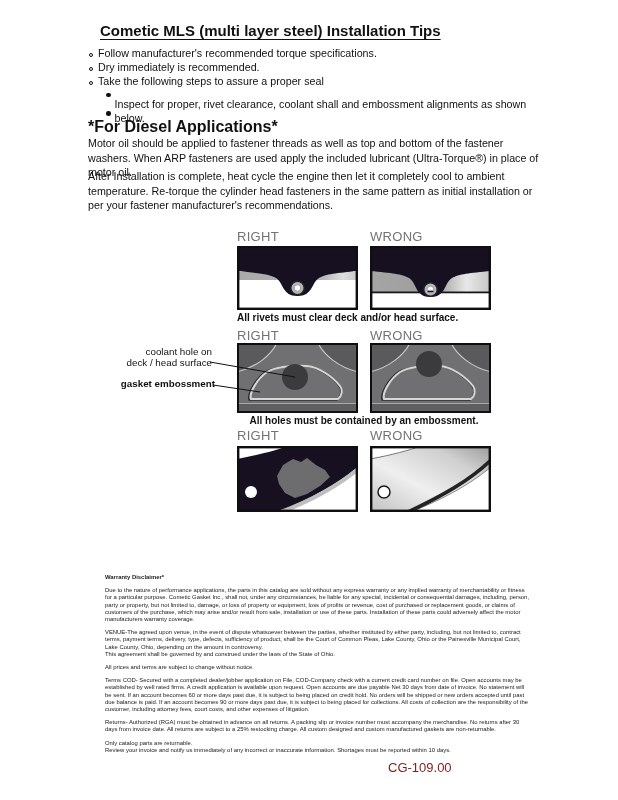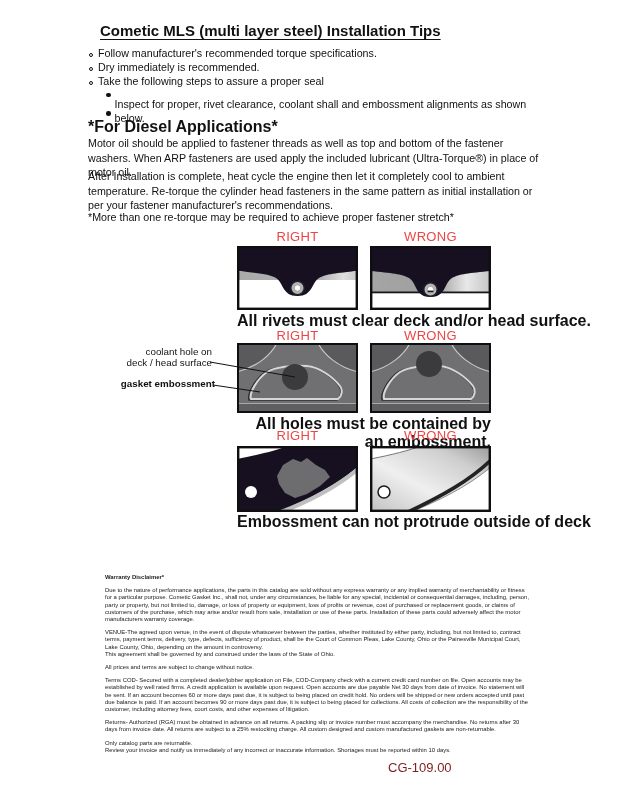--- a/index.html
+++ b/index.html
@@ -13,24 +13,24 @@
   .bullets { position:absolute; left:89px; top:46px; width:460px; font-size:10.7px; line-height:14px; }
   .b-row { display:flex; align-items:center; }
   .b-dot { width:4px; height:4px; border:1px solid #111; border-radius:50%; margin:4.5px 5px 0 0; flex:0 0 auto; }
   .b-sub { margin-left:17px; }
   .b-fill { width:4.5px; height:4.5px; background:#111; border-radius:50%; margin:4.5px 4px 0 0; flex:0 0 auto; }
 
   .h-diesel { position:absolute; left:88px; top:118px; font-size:16px; font-weight:bold; }
   .para { position:absolute; left:88px; width:455px; font-size:10.7px; line-height:14.5px; }
   .p1 { top:136px; } .p2 { top:169px; } .note { top:210px; }
 
-  .rw-label { position:absolute; width:121px; text-align:center; font-size:13px; letter-spacing:.3px; color:#ef4444; }
+  .rw-label { position:absolute; width:121px; text-align:left; font-size:13px; letter-spacing:.3px; color:#737373; }
   .col-l { left:237px; } .col-r { left:370px; }
   .dbox { position:absolute; width:121px; display:block; }
-  .cap { position:absolute; font-size:16px; font-weight:bold; color:#111; }
+  .cap { position:absolute; font-size:10px; font-weight:bold; color:#111; }
 
   .ann { position:absolute; text-align:right; font-size:9.8px; line-height:11px; color:#111; }
   .ann1 { left:100px; top:346px; width:112px; }
   .ann2 { left:100px; top:378px; width:115px;font-weight:bold; }
   .leader { position:absolute; left:205px; top:350px; pointer-events:none; }
 
   .warranty { position:absolute; left:105px; top:574px; width:426px; font-size:5.9px; line-height:7.2px; color:#1a1a1a; }
   .warranty .wh { font-weight:bold; margin-bottom:6px; }
   .warranty p { margin-bottom:6px; }
   .warranty .tight { margin-bottom:0; }
@@ -62,21 +62,20 @@
     </div>
     <div class="b-row b-sub">
       <span class="b-fill"></span>
       <span>Inspect for proper, rivet clearance, coolant shall and embossment alignments as shown below.</span>
     </div>
   </div>
 
   <div class="h-diesel">*For Diesel Applications*</div>
   <div class="para p1">Motor oil should be applied to fastener threads as well as top and bottom of the fastener washers. When ARP fasteners are used apply the included lubricant (Ultra-Torque®) in place of motor oil.</div>
   <div class="para p2">After Installation is complete, heat cycle the engine then let it completely cool to ambient temperature. Re-torque the cylinder head fasteners in the same pattern as initial installation or per your fastener manufacturer's recommendations.</div>
-  <div class="para note">*More than one re-torque may be required to achieve proper fastener stretch*</div>
 
   <div class="rw-label col-l" style="top:229px">RIGHT</div>
   <div class="rw-label col-r" style="top:229px">WRONG</div>
 
   <svg class="dbox col-l" style="top:246px" width="121" height="64" viewBox="0 0 121 64">
     <defs>
       <linearGradient id="deck1r" x1="0" y1="0" x2="1" y2="0">
         <stop offset="0" stop-color="#a9a9a9"></stop>
           <stop offset="0.7" stop-color="#b5b5b5"></stop>
         <stop offset="0.88" stop-color="#dfdfdf"></stop>
@@ -147,21 +146,21 @@
     <path d="M14,56 C12,50 20,36 30,29 C38,24 55,22 70,23 C82,24 96,34 103,43 C106,47 105,53 101,56 Z" fill="none" stroke="#d6d6d4" stroke-width="2"></path>
     <circle cx="59" cy="21" r="13" fill="#3b3b3e"></circle>
     <rect x="1" y="1" width="119" height="68" fill="none" stroke="#0f0f12" stroke-width="2"></rect>
   </svg>
 
   <svg class="leader" width="100" height="50" viewBox="0 0 100 50">
     <line x1="5" y1="12" x2="90" y2="27" stroke="#111" stroke-width="1"></line>
     <line x1="8" y1="35" x2="55" y2="42" stroke="#111" stroke-width="1"></line>
   </svg>
 
-  <div class="cap" style="left:237px; top:415px; width:254px; text-align:right;">All holes must be contained by an embossment.</div>
+  <div class="cap" style="left:237px; top:415px; width:254px; text-align:center;">All holes must be contained by an embossment.</div>
 
   <div class="rw-label col-l" style="top:428px">RIGHT</div>
   <div class="rw-label col-r" style="top:428px">WRONG</div>
 
   <svg class="dbox col-l" style="top:446px" width="121" height="66" viewBox="0 0 121 66">
     <rect x="0" y="0" width="121" height="66" fill="#ffffff"></rect>
     <path d="M0,13 C22,9 40,4 51,0 L121,0 L121,21 C97,41 68,55 41,66 L0,66 Z" fill="#171020"></path>
     <path d="M121,23 C97,43 70,56 44,66" fill="none" stroke="#bfbfbf" stroke-width="4.2"></path>
     <polygon points="40,30 46,19 56,13 64,16 70,12 79,19 88,24 93,31 83,40 70,48 58,52 48,47 42,38" fill="#6d6d70"></polygon>
     <circle cx="14" cy="46" r="6" fill="#ffffff"></circle>
@@ -180,21 +179,20 @@
     <rect x="0" y="0" width="121" height="66" fill="#ffffff"></rect>
     <path d="M0,13 C22,9 40,4 51,0 L121,0 L121,21 C97,41 68,55 41,66 L0,66 Z" fill="url(#band3w)"></path>
     <path d="M0,13 C22,9 40,4 51,0" fill="none" stroke="#777777" stroke-width="1"></path>
     <path d="M121,21 C97,41 68,55 41,66" fill="none" stroke="#888888" stroke-width="1"></path>
     <path d="M121,14 C99,35 72,50 38,66" fill="none" stroke="#232323" stroke-width="3.6"></path>
     <circle cx="14" cy="46" r="6" fill="#ffffff" stroke="#1c1c1c" stroke-width="1.5"></circle>
     <rect x="1.2" y="1.2" width="118.6" height="63.6" fill="none" stroke="#0f0f12" stroke-width="2.4"></rect>
   </svg>
 
   <div class="cap" style="left:237px; top:515px; line-height:13px;">
-    <div>Embossment can not protrude outside of deck</div>
   </div>
 
   <div class="warranty">
     <div class="wh">Warranty Disclaimer*</div>
     <p>Due to the nature of performance applications, the parts in this catalog are sold without any express warranty or any implied warranty of merchantability or fitness for a particular purpose. Cometic Gasket Inc., shall not, under any circumstances, be liable for any special, incidental or consequential damages, including, person, party or property, but not limited to, damage, or loss of property or equipment, loss of profits or revenue, cost of purchased or replacement goods, or claims of customers of the purchase, which may arise and/or result from sale, installation or use of these parts. Installation of these parts could adversely affect the motor manufacturers warranty coverage.</p>
     <p class="tight">VENUE-The agreed upon venue, in the event of dispute whatsoever between the parties, whether instituted by either party, including, but not limited to, contract terms, payment terms, delivery, type, defects, sufficiency of product, shall be the Court of Common Pleas, Lake County, Ohio or the Painesville Municipal Court, Lake County, Ohio, depending on the amount in controversy.</p>
     <p>This agreement shall be governed by and construed under the laws of the State of Ohio.</p>
     <p>All prices and terms are subject to change without notice.</p>
     <p>Terms COD- Secured with a completed dealer/jobber application on File, COD-Company check with a current credit card number on file. Open accounts may be established by well rated firms. A credit application is available upon request. Open accounts are due payable Net 30 days from date of invoice. No statement will be sent. If an account becomes 60 or more days past due, it is subject to being placed on credit hold. No orders will be shipped or new orders accepted until past due balance is paid. If an account becomes 90 or more days past due, it is subject to being placed for collections. All costs of collection are the responsibility of the customer, including attorney fees, court costs, and other expenses of litigation.</p>
     <p>Returns- Authorized (RGA) must be obtained in advance on all returns. A packing slip or invoice number must accompany the merchandise. No returns after 30 days from invoice date. All returns are subject to a 25% restocking charge. All custom designed and custom manufactured gaskets are non-returnable.</p>

